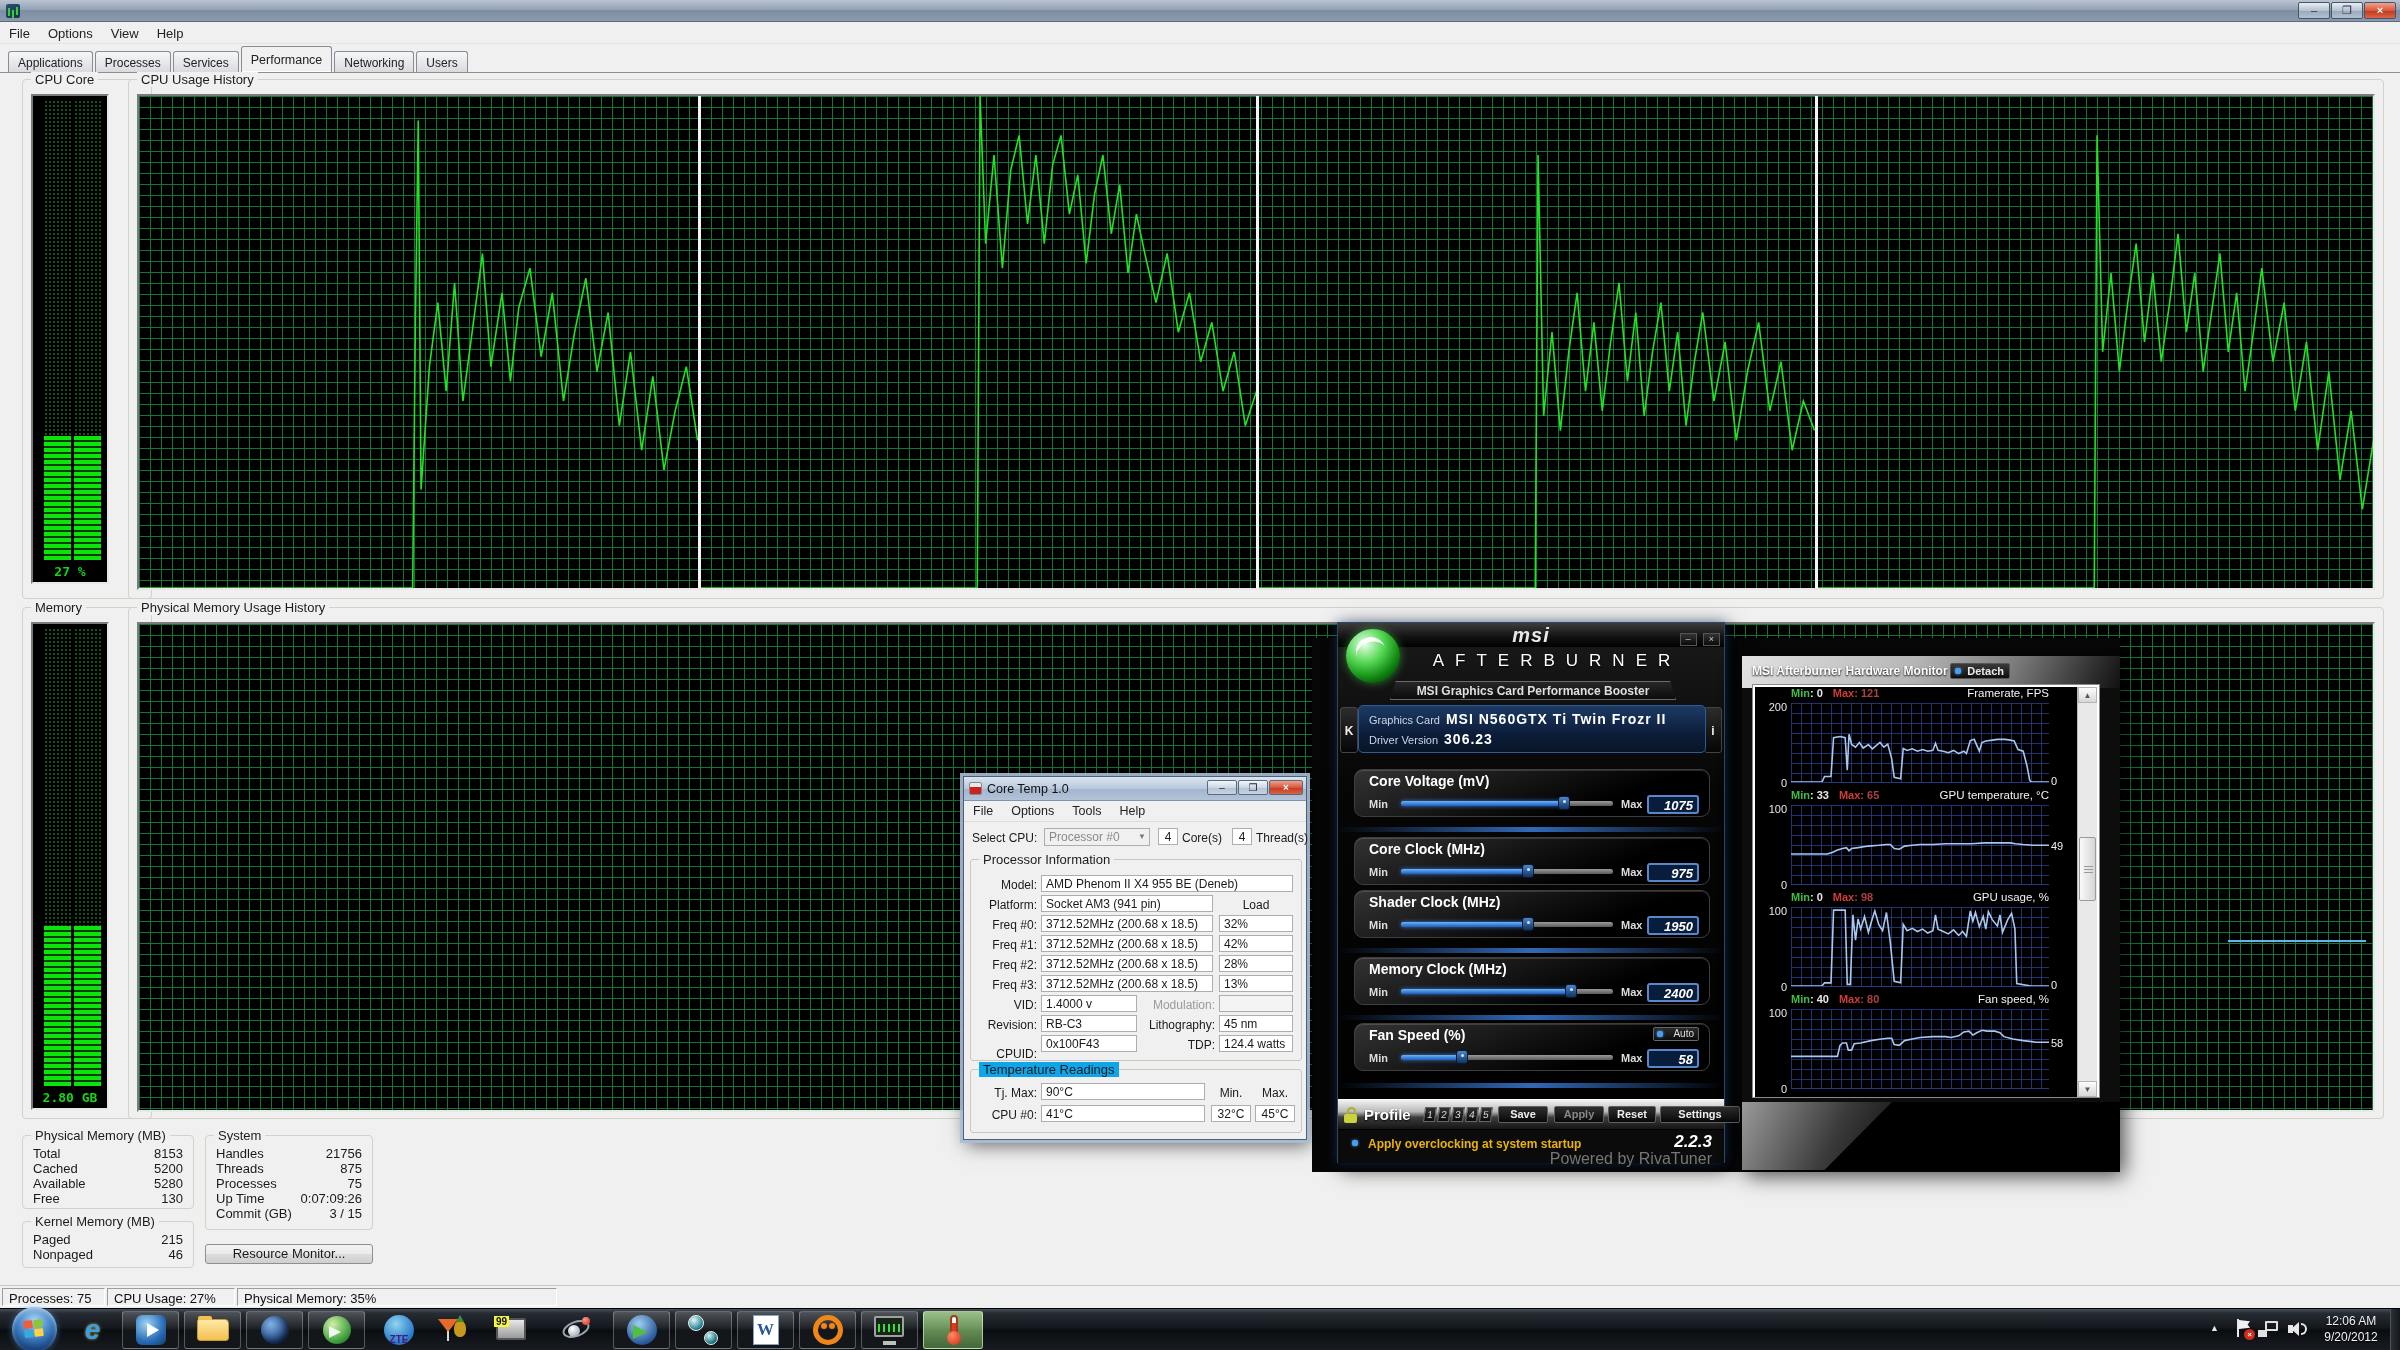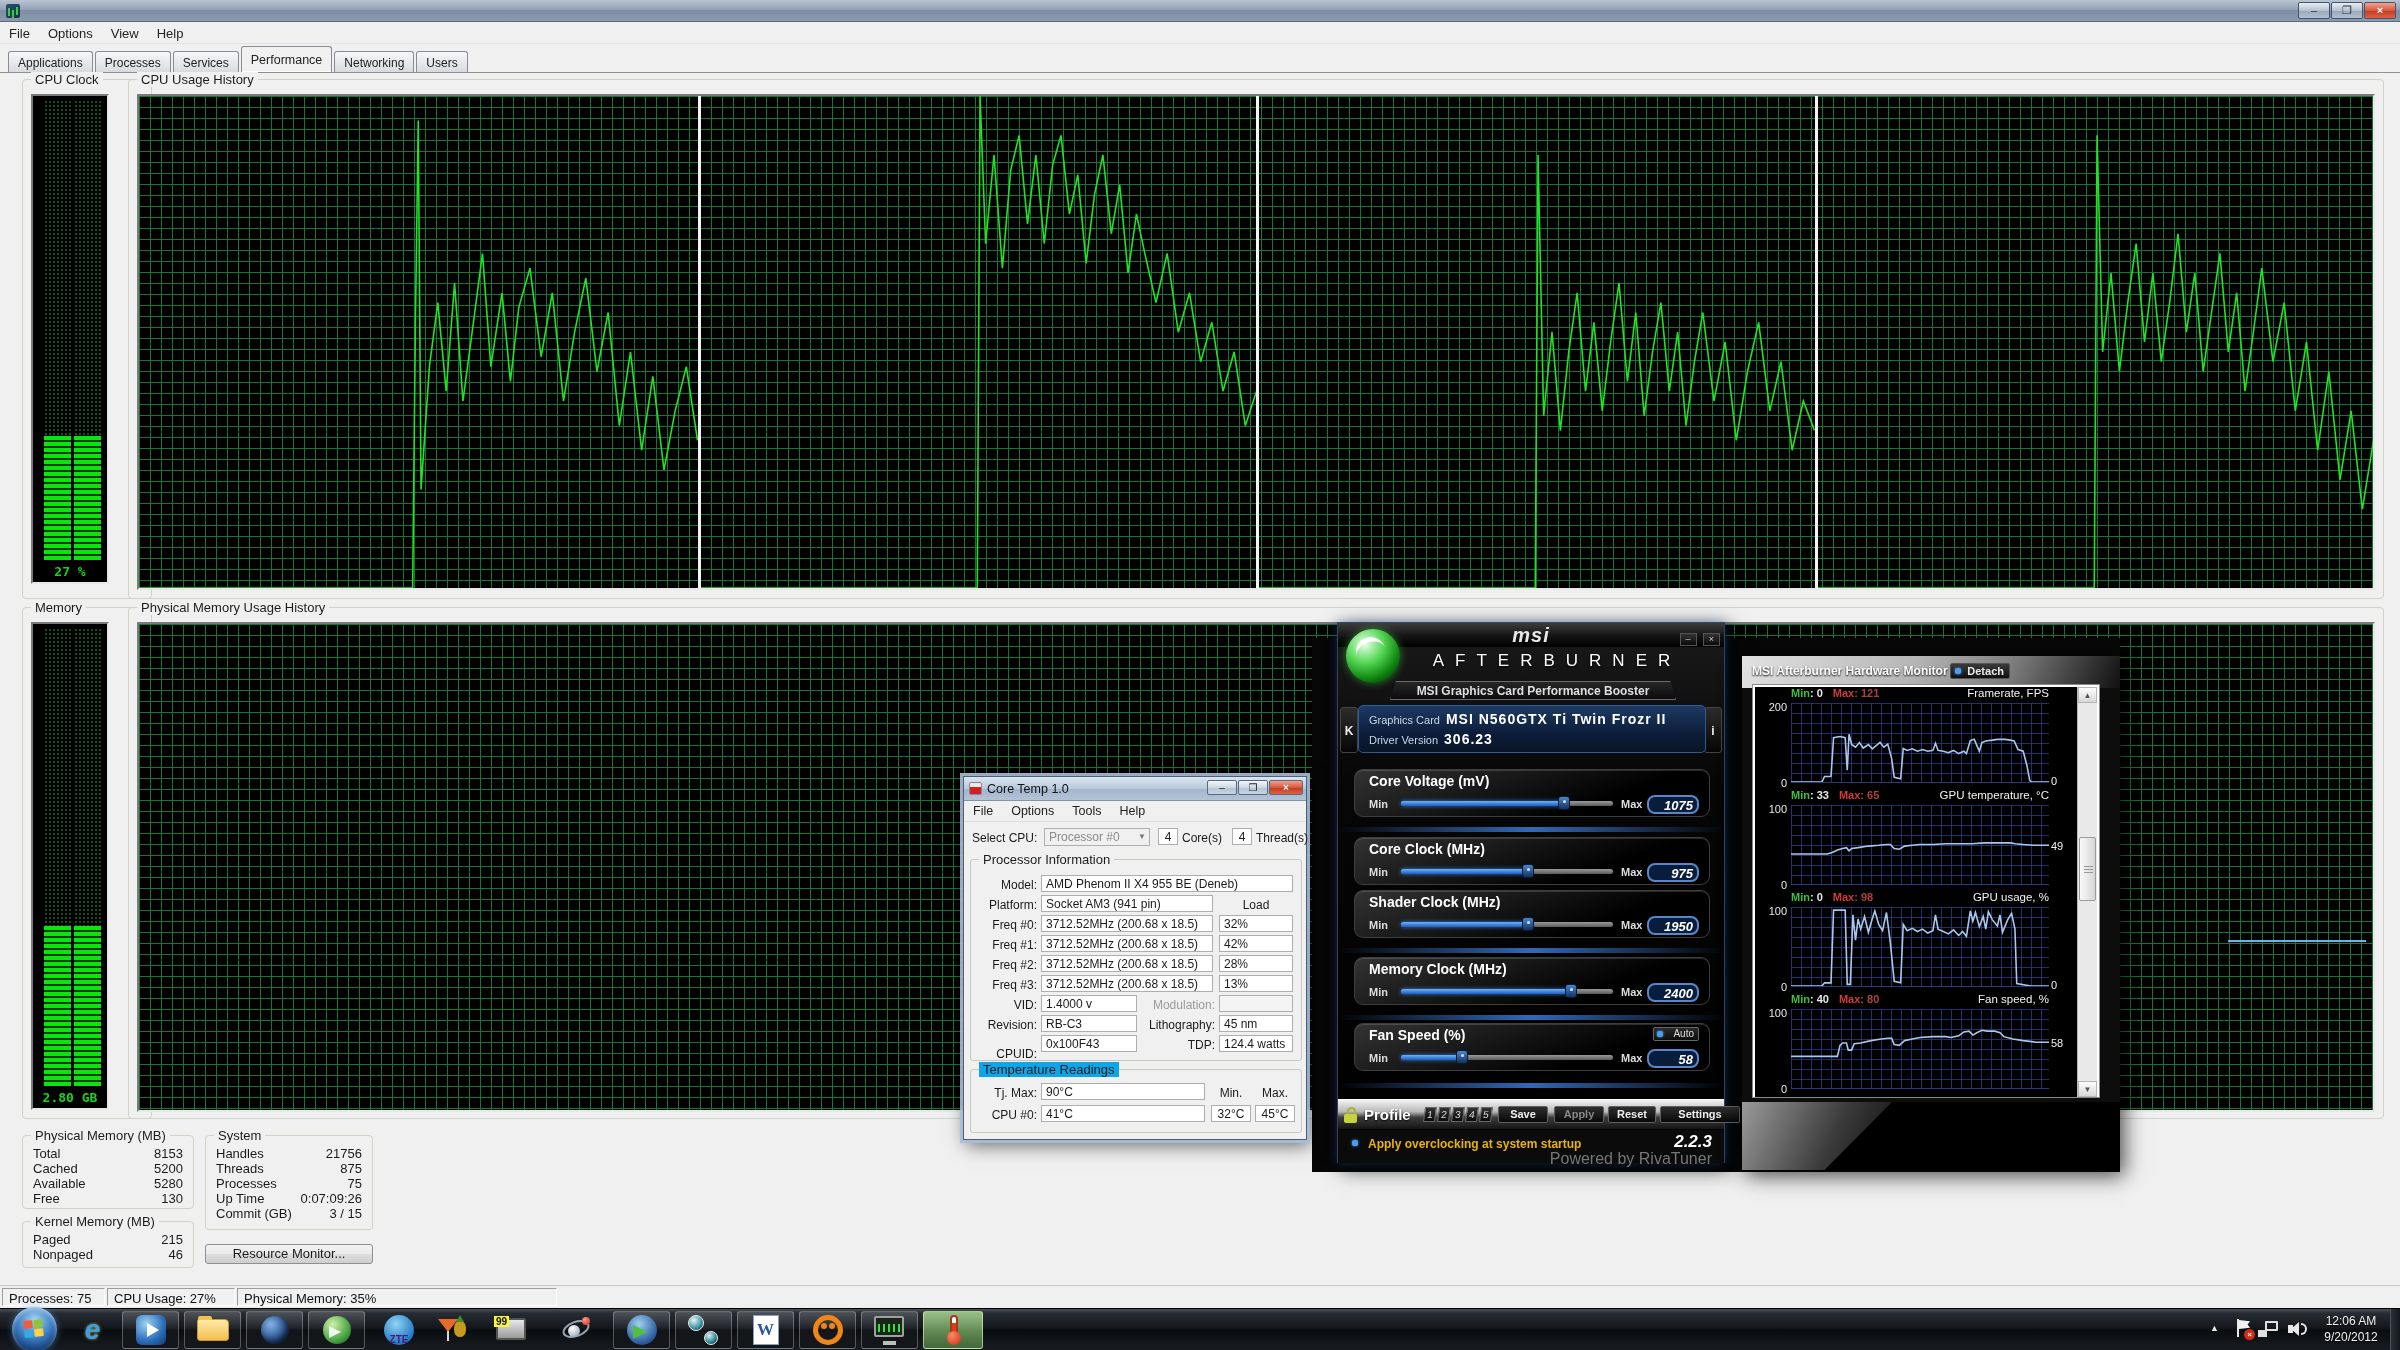--- a/index.html
+++ b/index.html
@@ -112,21 +112,21 @@
     background:linear-gradient(160deg,#333 0%,#121212 45%,#000 70%); border:1px solid #3e3e3e; box-shadow:inset 0 1px 0 rgba(255,255,255,.15); }
   .ab-sl-title { position:absolute; left:14px; top:3px; font-size:14px; font-weight:bold; color:#fff; }
   .ab-minmax { position:absolute; top:28px; font-size:11px; font-weight:bold; color:#ddd; }
   .ab-track { position:absolute; left:46px; top:31px; width:212px; height:5px; border-radius:3px;
     background:linear-gradient(180deg,#9a9a9a,#5a5a5a); }
   .ab-trackfill { position:absolute; left:0; top:0; height:100%; border-radius:3px;
     background:linear-gradient(180deg,#6cb4f8,#1c5cc0); box-shadow:0 0 4px rgba(60,140,240,.8); }
   .ab-thumb { position:absolute; top:-5px; width:12px; height:14px; border-radius:3px;
     background:linear-gradient(180deg,#4a86c8,#123462); border:1px solid #0a1a33; }
   .ab-thumb::after { content:""; position:absolute; left:4px; top:3px; width:3px; height:3px; border-radius:50%; background:#cfe4ff; }
-  .ab-value { position:absolute; right:10px; top:25px; width:52px; height:19px; border:2px solid #5b86c8; border-radius:8px;
+  .ab-value { position:absolute; right:10px; top:25px; width:52px; height:19px; border:2px solid #5b86c8; border-radius:3px;
     background:#081c3c; color:#fff; font-size:13px; font-weight:bold; font-style:italic; text-align:right; padding:1px 4px; }
   .ab-auto { position:absolute; right:10px; top:3px; width:46px; height:14px; border:1px solid #666; border-radius:2px;
     background:linear-gradient(180deg,#2a2a2a,#0c0c0c); font-size:10px; color:#ddd; text-align:right; padding:0 4px; line-height:12px; }
   .blue-dot { display:inline-block; width:6px; height:6px; border-radius:2px; background:#4a9ef0; box-shadow:0 0 3px #4a9ef0; }
   .ab-profilebar { position:absolute; left:0; top:476px; width:100%; height:30px;
     background:linear-gradient(180deg,#f2f2f2 0%,#b9b9b9 40%,#3c3c3c 60%,#151515 100%); border-top:1px solid #fff; }
   .ab-lock { position:absolute; left:6px; top:7px; width:14px; }
   .ab-lock .shackle { width:9px; height:7px; border:2px solid #aab22e; border-bottom:none; border-radius:5px 5px 0 0; margin:0 auto; }
   .ab-lock .body { width:13px; height:9px; background:#c8d23c; border-radius:2px; }
   .ab-profile-lbl { position:absolute; left:26px; top:6px; font-size:15px; font-weight:bold; color:#fff; text-shadow:0 1px 2px #000; }
@@ -264,21 +264,21 @@
       <span class="tab">Applications</span>
       <span class="tab">Processes</span>
       <span class="tab">Services</span>
       <span class="tab active">Performance</span>
       <span class="tab">Networking</span>
       <span class="tab">Users</span>
     </div>
     <div class="tm-content">
 
       <div class="groupbox" style="left:22px; top:6px; width:130px; height:520px;">
-        <span class="gb-label">CPU Clock</span>
+        <span class="gb-label">CPU Core</span>
         <div class="led-gauge" style="left:8px; top:14px; width:78px; height:490px;">
           <div class="led-col" style="left:11px;">
               <div class="led-fill" style="height: 27%;"></div>
             </div>
           <div class="led-col" style="left:41px;">
               <div class="led-fill" style="height: 27%;"></div>
             </div>
           <div class="led-text">27 %</div>
         </div>
       </div>

